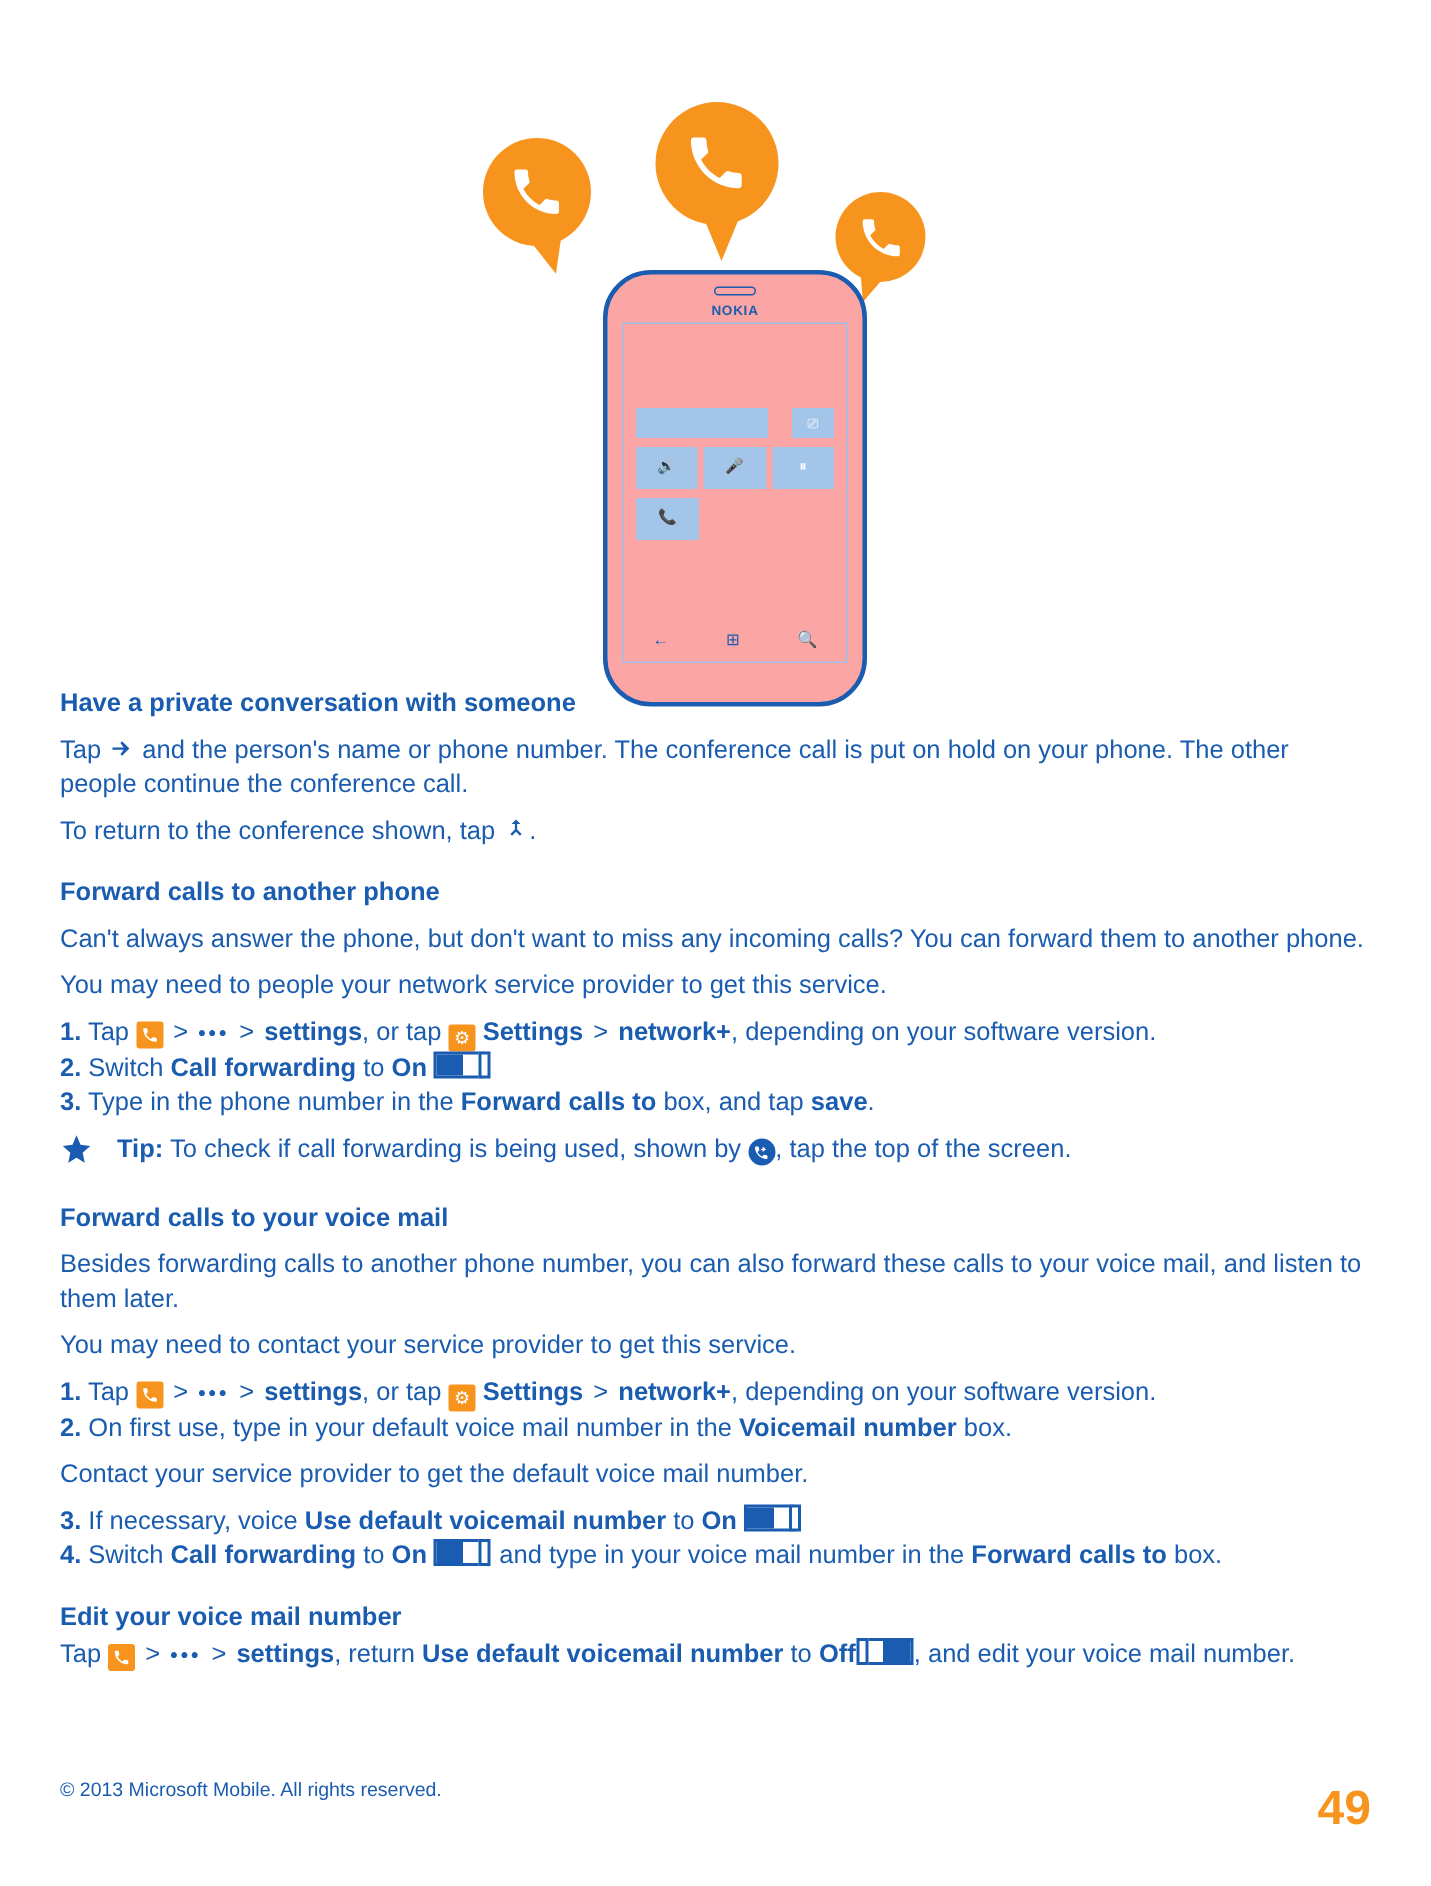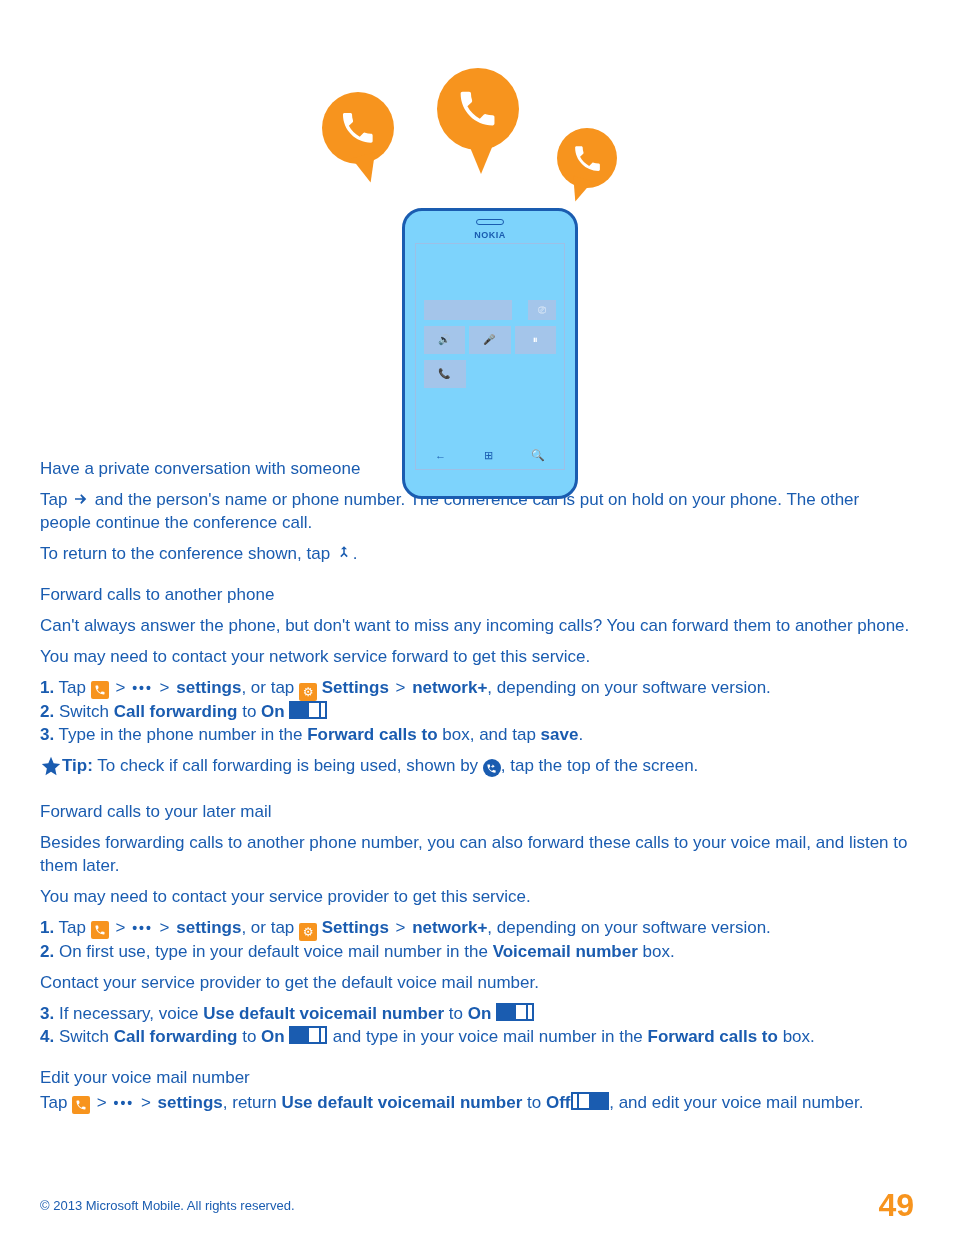--- a/index.html
+++ b/index.html
@@ -20,60 +20,59 @@
     margin: 0 auto 8px auto;
     position: relative;
   }
   .phone {
     position: absolute;
     left: 95px;
     top: 140px;
     width: 170px;
     height: 285px;
     border: 3px solid #1a5cb0;
-    border-radius: 20px;
-    background: #7dd3fc;
-    margin-top: 28px;
+    border-radius: 32px;
+    background: #fca5a5;
   }
   .phone-speaker { position:absolute; top:8px; left:50%; transform:translateX(-50%); width:26px; height:4px; border:1px solid #1a5cb0; border-radius:3px;}
   .phone-brand { position:absolute; top:18px; left:0; right:0; text-align:center; font-size:9px; font-weight:bold; letter-spacing:0.5px;}
   .phone-screen { position:absolute; top:32px; left:10px; right:10px; bottom:26px; border:1px solid #9dc0e6;}
   .cell-row { position:absolute; left:8px; right:8px; height:28px; display:flex; gap:4px;}
   .cell { flex:1; background:#a4c5ea; display:flex; align-items:center; justify-content:center; color:#fff; font-size:10px;}
   .cell-wide { position:absolute; left:8px; height:20px; width:88px; background:#a4c5ea; top:56px;}
   .cell-small { position:absolute; right:8px; top:56px; height:20px; width:28px; background:#a4c5ea; display:flex; align-items:center; justify-content:center; color:#fff; font-size:9px;}
   .navrow { position:absolute; bottom:4px; left:0; right:0; height:20px; display:flex; justify-content:space-around; align-items:center; color:#1a5cb0; font-size:11px;}
   .bubble { position:absolute; background:#f7941e; border-radius:50%; display:flex; align-items:center; justify-content:center; }
   .bubble svg { width:55%; height:55%; fill:#fff;}
   .bubble-tail { position:absolute; width:0; height:0; }
   .b1 { left:15px; top:52px; width:72px; height:72px; }
   .b1t { left:48px; top:115px; border-left:12px solid transparent; border-right:12px solid transparent; border-top:28px solid #f7941e; transform:rotate(-15deg);}
   .b2 { left:130px; top:28px; width:82px; height:82px; }
   .b2t { left:160px; top:100px; border-left:14px solid transparent; border-right:14px solid transparent; border-top:34px solid #f7941e;}
   .b3 { left:250px; top:88px; width:60px; height:60px; }
   .b3t { left:262px; top:138px; border-left:10px solid transparent; border-right:10px solid transparent; border-top:24px solid #f7941e; transform:rotate(18deg);}
 
-  .heading { font-weight:400; margin-top:18px; margin-bottom:2px; }
+  .heading { font-weight:700; margin-top:18px; margin-bottom:2px; }
   p { margin: 8px 0; }
   .num { font-weight:700; }
   .bold { font-weight:700;margin-top:20px; }
   .icon-box { display:inline-flex; align-items:center; justify-content:center; width:18px; height:18px; background:#f7941e; color:#fff; border-radius:2px; vertical-align:-3px; font-size:12px;}
   .dots {display:inline-block; vertical-align:middle; font-weight:bold; letter-spacing:2px; font-size:14px;}
   .toggle-on { display:inline-block; width:30px; height:14px; border:2px solid #1a5cb0; vertical-align:-2px; position:relative; background: linear-gradient(to right, #1a5cb0 60%, transparent 60%);}
   .toggle-on::after{content:""; position:absolute; right:-6px; top:-2px; width:4px; height:14px; border:2px solid #1a5cb0; background:#fff;}
   .toggle-off { display:inline-block; width:30px; height:14px; border:2px solid #1a5cb0; vertical-align:-2px; position:relative; background: linear-gradient(to left, #1a5cb0 60%, transparent 60%);}
   .toggle-off::before{content:""; position:absolute; left:-6px; top:-2px; width:4px; height:14px; border:2px solid #1a5cb0; background:#fff;}
   .inline-icon { display:inline-block; vertical-align:-3px; width:18px; height:18px;}
   .inline-icon svg{width:100%;height:100%;fill:#1a5cb0;}
   .icon-circle-dark{display:inline-flex;width:18px;height:18px;background:#1a5cb0;border-radius:50%;align-items:center;justify-content:center;vertical-align:-3px;}
   .icon-circle-dark svg{width:11px;height:11px;fill:#fff;}
-  .tip-row{display:flex;align-items:flex-start;margin:8px 0;}
+  .tip-row{display:flex;align-items:flex-start;gap:16px;margin:8px 0;}
   .star{flex-shrink:0;}
   .star svg{width:22px;height:22px;fill:#1a5cb0;}
-  .footer { position:absolute; bottom:30px; left:40px; right:40px; display:flex; justify-content:space-between; align-items:center; font-size:13px;}
+  .footer { position:absolute; bottom:30px; left:40px; right:40px; display:flex; justify-content:space-between; align-items:flex-start; font-size:13px;}
   .pagenum{ font-size:32px; font-weight:700; color:#f7941e;}
   .gt{ padding:0 2px;}
 </style>
 </head>
 <body>
 
 <div class="illustration">
   <div class="bubble b1">
       <svg viewBox="0 0 24 24">
         <path d="M6.6 10.8c1.4 2.8 3.8 5.1 6.6 6.6l2.2-2.2c.3-.3.7-.4 1-.2 1.1.4 2.4.6 3.6.6.6 0 1 .4 1 1V20c0 .6-.4 1-1 1C10.6 21 3 13.4 3 4c0-.6.4-1 1-1h3.5c.6 0 1 .4 1 1 0 1.2.2 2.5.6 3.6.1.4 0 .8-.2 1l-2.3 2.2z"></path>
@@ -122,21 +121,21 @@
       </svg></span><span> and the person's name or phone number. The conference call is put on hold on your phone. The other people continue the conference call.</span>
 </p>
 <p>
   <span>To return to the conference shown, tap </span><span class="inline-icon"><svg viewBox="0 0 24 24">
         <path d="M12 3l4 4h-3v5l4 4-1.5 1.5L12 14l-3.5 3.5L7 16l4-4V7H8l4-4z"></path>
       </svg></span><span>.</span>
 </p>
 
 <div class="heading">Forward calls to another phone</div>
 <p>Can't always answer the phone, but don't want to miss any incoming calls? You can forward them to another phone.</p>
-<p>You may need to contact your network service forward to get this service.</p>
+<p>You may need to people your network service provider to get this service.</p>
 <div>
   <span class="num">1.</span><span> Tap </span><span class="icon-box">
       <svg viewBox="0 0 24 24" style="width:12px;height:12px;fill:#fff;">
         <path d="M6.6 10.8c1.4 2.8 3.8 5.1 6.6 6.6l2.2-2.2c.3-.3.7-.4 1-.2 1.1.4 2.4.6 3.6.6.6 0 1 .4 1 1V20c0 .6-.4 1-1 1C10.6 21 3 13.4 3 4c0-.6.4-1 1-1h3.5c.6 0 1 .4 1 1 0 1.2.2 2.5.6 3.6.1.4 0 .8-.2 1l-2.3 2.2z"></path>
       </svg>
     </span><span class="gt"> &gt; </span><span class="dots">•••</span><span class="gt"> &gt; </span><span class="bold">settings</span><span>, or tap </span><span class="icon-box">⚙</span> <span class="bold">Settings</span><span class="gt"> &gt; </span><span class="bold">network+</span><span>, depending on your software version.</span>
 </div>
 <div>
   <span class="num">2.</span><span> Switch </span><span class="bold">Call forwarding</span><span> to </span><span class="bold">On</span><span> </span><span class="toggle-on"></span><span>.</span>
 </div>
@@ -147,21 +146,21 @@
   <span class="star"><svg viewBox="0 0 24 24">
         <path d="M12 2l2.9 6.9L22 9.8l-5.5 4.9L18 22l-6-3.6L6 22l1.5-7.3L2 9.8l7.1-.9z"></path>
       </svg></span>
   <div><span class="bold">Tip:</span><span> To check if call forwarding is being used, shown by </span><span class="icon-circle-dark">
         <svg viewBox="0 0 24 24">
           <path d="M6.6 10.8c1.4 2.8 3.8 5.1 6.6 6.6l2.2-2.2c.3-.3.7-.4 1-.2 1.1.4 2.4.6 3.6.6.6 0 1 .4 1 1V20c0 .6-.4 1-1 1C10.6 21 3 13.4 3 4c0-.6.4-1 1-1h3.5c.6 0 1 .4 1 1 0 1.2.2 2.5.6 3.6.1.4 0 .8-.2 1l-2.3 2.2z M14 3l5 4-5 4V8c-2 0-3 1-3 1s0-3 3-3V3z"></path>
         </svg>
       </span><span>, tap the top of the screen.</span></div>
 </div>
 
-<div class="heading">Forward calls to your later mail</div>
+<div class="heading">Forward calls to your voice mail</div>
 <p>Besides forwarding calls to another phone number, you can also forward these calls to your voice mail, and listen to them later.</p>
 <p>You may need to contact your service provider to get this service.</p>
 <div>
   <span class="num">1.</span><span> Tap </span><span class="icon-box">
       <svg viewBox="0 0 24 24" style="width:12px;height:12px;fill:#fff;">
         <path d="M6.6 10.8c1.4 2.8 3.8 5.1 6.6 6.6l2.2-2.2c.3-.3.7-.4 1-.2 1.1.4 2.4.6 3.6.6.6 0 1 .4 1 1V20c0 .6-.4 1-1 1C10.6 21 3 13.4 3 4c0-.6.4-1 1-1h3.5c.6 0 1 .4 1 1 0 1.2.2 2.5.6 3.6.1.4 0 .8-.2 1l-2.3 2.2z"></path>
       </svg>
     </span><span class="gt"> &gt; </span><span class="dots">•••</span><span class="gt"> &gt; </span><span class="bold">settings</span><span>, or tap </span><span class="icon-box">⚙</span> <span class="bold">Settings</span><span class="gt"> &gt; </span><span class="bold">network+</span><span>, depending on your software version.</span>
 </div>
 <div>

